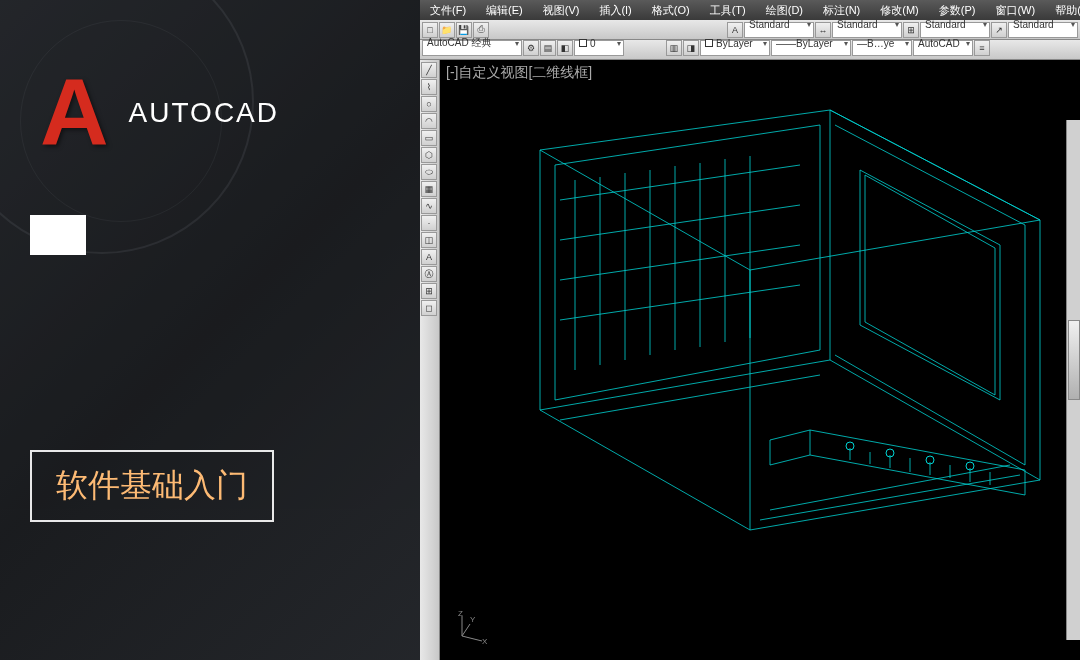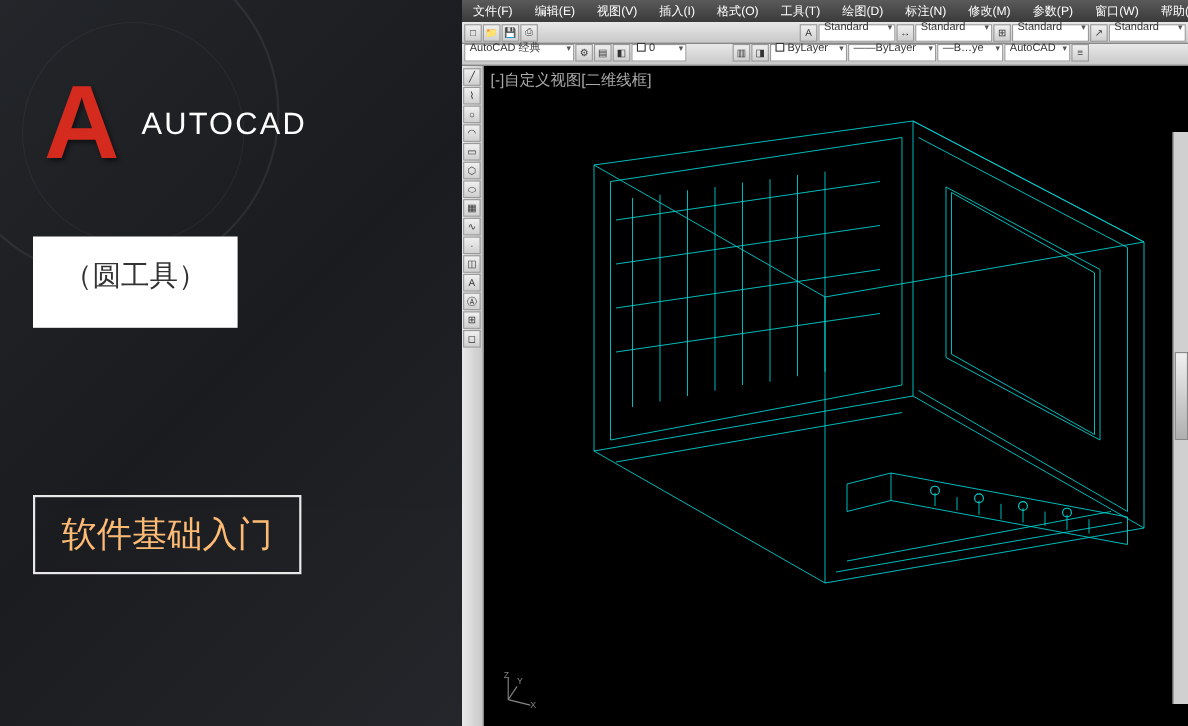--- a/index.html
+++ b/index.html
@@ -39,21 +39,20 @@
 </head>
 <body>
 
 <div class="left-panel">
   <div class="bg-blueprint"></div>
   <div class="logo-row">
     <div class="logo-a">A</div>
     <div class="logo-text">AUTOCAD</div>
   </div>
   <div class="subtitle-box">
-    <div class="subtitle-tool">（圆工具）</div>
   </div>
   <div class="intro-box">
     <div class="intro-text">软件基础入门</div>
   </div>
 </div>
 
 <div class="cad-area">
   <div class="menubar">
     <span class="menu-item">文件(F)</span>
     <span class="menu-item">编辑(E)</span>

